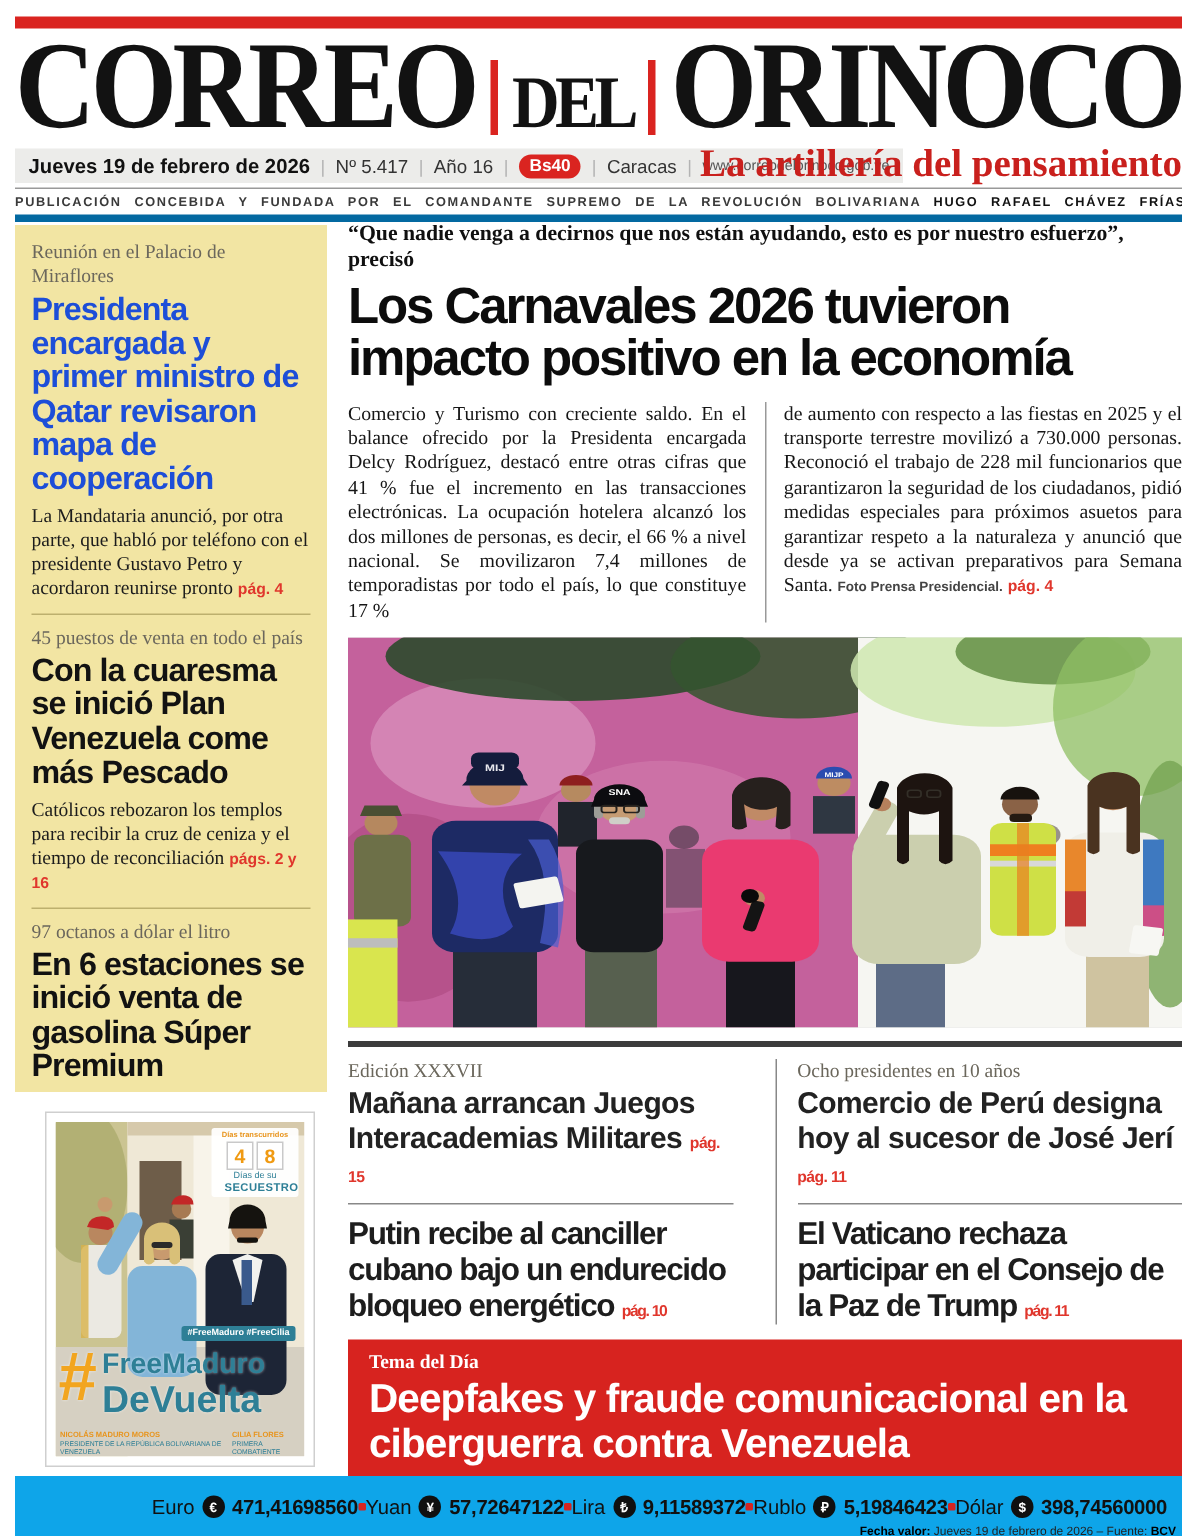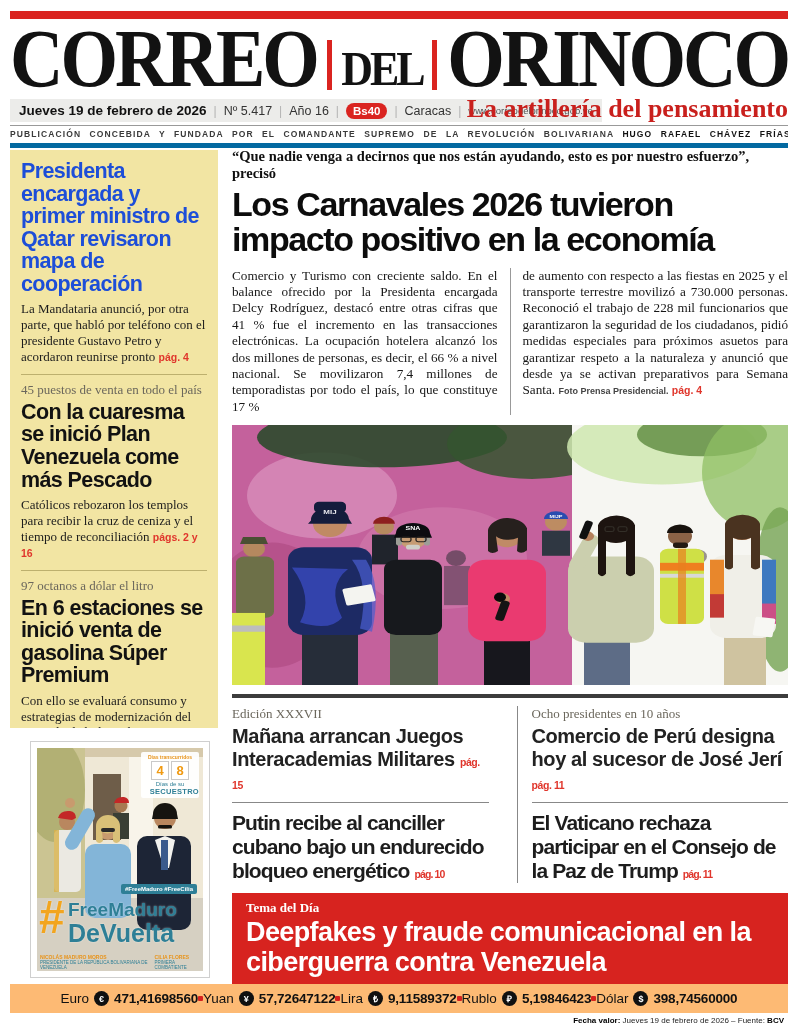--- a/index.html
+++ b/index.html
@@ -59,21 +59,21 @@
   .badge-mid{font-size:6px;color:#2e7f96;}
   .badge-bot{font-size:7.5px;color:#2e7f96;font-weight:bold;letter-spacing:.3px;text-align:right;}
   .p-pill{position:absolute;right:6px;top:136px;background:#2e7f96;color:#fff;font-size:6px;font-weight:bold;padding:2px 4px;border-radius:2px;}
   .p-hash{position:absolute;left:2px;top:146px;font-size:46px;font-weight:bold;color:#f2a51f;line-height:1;text-shadow:0 0 2px rgba(255,255,255,.6);}
   .p-big1{position:absolute;left:31px;top:151px;font-size:19px;font-weight:bold;color:#2e7f96;text-shadow:0 0 2px rgba(255,255,255,.6);}
   .p-big2{position:absolute;left:31px;top:171px;font-size:25px;font-weight:bold;color:#2e7f96;text-shadow:0 0 2px rgba(255,255,255,.6);}
   .p-credits{position:absolute;left:3px;right:3px;bottom:1px;display:flex;justify-content:space-between;}
   .p-cname{font-size:5px;font-weight:bold;color:#e8941c;}
   .p-ctitle{font-size:4.5px;color:#2e7f96;}
   
-  .ticker{position:absolute;left:10px;right:10px;top:984px;height:29px;background:#fdba74;display:flex;align-items:center;justify-content:center;padding:0 10px;box-sizing:border-box;white-space:nowrap;overflow:hidden;}
+  .ticker{position:absolute;left:10px;right:10px;top:984px;height:41px;background:#0ea5e9;display:flex;align-items:center;justify-content:flex-end;padding:0 10px;box-sizing:border-box;white-space:nowrap;overflow:hidden;}
   .tk-item{display:flex;align-items:center;gap:5px;}
   .tk-name{font-size:13.5px;color:#111;}
   .tk-circle{width:15px;height:15px;border-radius:50%;background:#101010;color:#fff;font-size:9px;font-weight:bold;display:flex;align-items:center;justify-content:center;}
   .tk-val{font-size:13.5px;font-weight:bold;color:#111;letter-spacing:-.2px;}
   .tk-dot{width:5px;height:5px;background:#d7231f;border-radius:1px;}
   .fecha{position:absolute;right:14px;top:1016px;font-size:8px;color:#222;}
   .fecha b{color:#000;}
 </style>
 </head>
 <body>
@@ -103,20 +103,21 @@
   </div>
   <div class="tagline">La artillería del pensamiento</div>
   <div class="founders">
     <span>PUBLICACIÓN CONCEBIDA Y FUNDADA POR EL COMANDANTE SUPREMO DE LA REVOLUCIÓN BOLIVARIANA</span>
     <b>HUGO RAFAEL CHÁVEZ FRÍAS</b>
     
   </div>
 
   <div class="sidebar">
     <div class="story">
+      <div class="kicker">Reunión en el Palacio de Miraflores</div>
       <div class="s-head red">Presidenta encargada y primer ministro de Qatar revisaron mapa de cooperación</div>
       <div class="deck"><span>La Mandataria anunció, por otra parte, que habló por teléfono con el presidente Gustavo Petro y acordaron reunirse pronto</span> <span class="pageref">pág. 4</span></div>
     </div>
     <div class="story">
       <div class="kicker">45 puestos de venta en todo el país</div>
       <div class="s-head">Con la cuaresma se inició Plan Venezuela come más Pescado</div>
       <div class="deck"><span>Católicos rebozaron los templos para recibir la cruz de ceniza y el tiempo de reconciliación</span> <span class="pageref">págs. 2 y 16</span></div>
     </div>
     <div class="story">
       <div class="kicker">97 octanos a dólar el litro</div>

